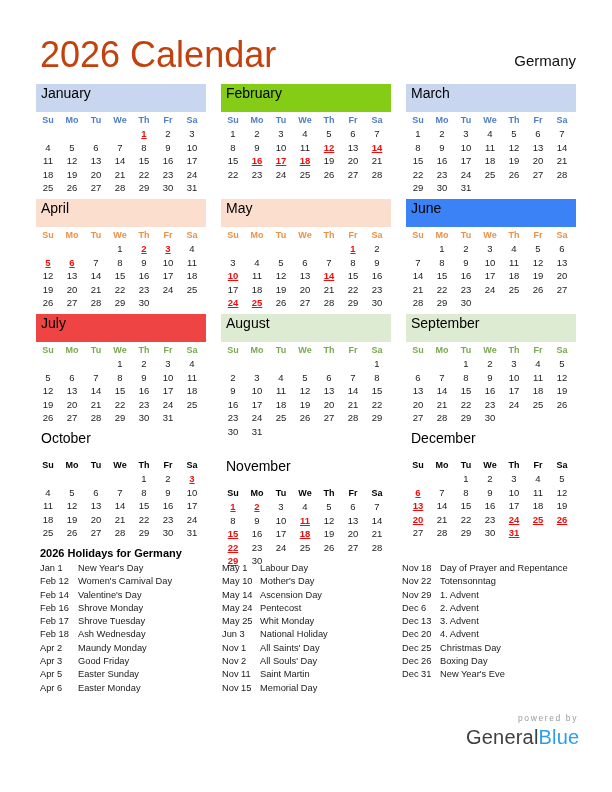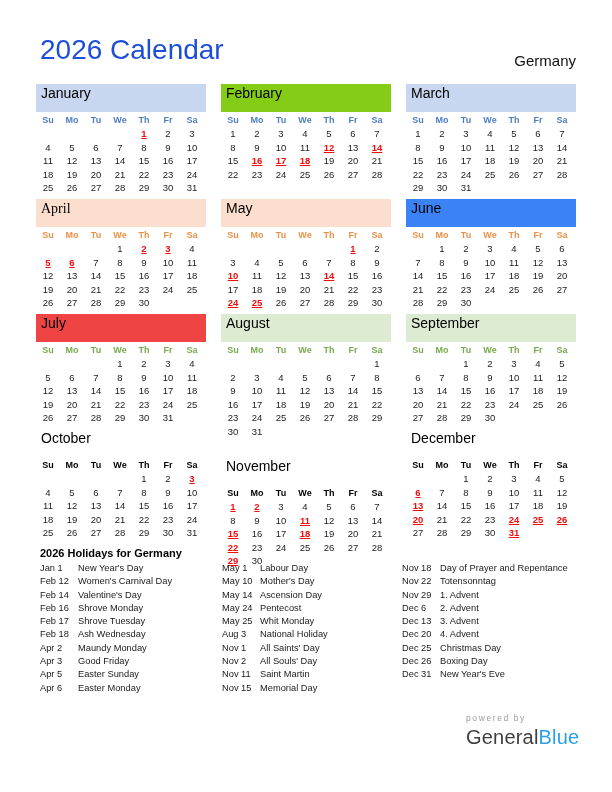--- a/index.html
+++ b/index.html
@@ -1,20 +1,20 @@
 <!DOCTYPE html>
 <html><head>
 <meta charset="utf-8">
 <style>
   * { margin:0; padding:0; box-sizing:border-box; }
   html,body { background:#ffffff; }
   body { font-family:"Liberation Sans", sans-serif; }
   .page { position:relative; width:612px; height:792px; background:#ffffff; overflow:hidden; }
 
-  .title { position:absolute; left:40px; top:34px; font-size:28px; color:#1d4ed8; }
+  .title { position:absolute; left:40px; top:34px; font-size:36px; color:#c2410c; }
   .region { position:absolute; right:36px; top:52px; font-size:15px; color:#111; }
 
   .cal-grid {
     position:absolute; left:36px; top:84px;
     display:grid; grid-template-columns:repeat(3,170px);
     column-gap:15px; grid-auto-rows:115px;
   }
   .month { width:170px; }
   .month-header {
     height:28px; line-height:19px; padding-left:5px;
@@ -29,21 +29,21 @@
   .dow-cell { font-size:9px; font-weight:700; }
   .week-row { height:13.5px; line-height:13.5px; }
   .day-cell { font-size:9.5px; color:#222; }
   .day-cell.hol { font-weight:700; text-decoration:underline; }
 
   .holi-heading { position:absolute; left:40px; top:547px; font-size:11px; font-weight:700; color:#000; }
   .holi-col { position:absolute; top:562px; }
   .holi-row { display:flex; height:13.3px; line-height:13.3px; font-size:9.3px; color:#1a1a1a; white-space:nowrap; }
   .holi-date { width:38px; flex:0 0 38px; }
 
-  .footer { position:absolute; top:713px; right:34px; width:112px; text-align:left; }
+  .footer { position:absolute; top:713px; right:34px; width:112px; text-align:right; }
   .powered { font-size:8.5px; color:#9b9b9b; letter-spacing:1.6px; }
   .brand { margin-top:3px; font-size:20px; letter-spacing:0.2px; }
 </style>
 </head>
 <body>
 
 <div class="page">
   <div class="title">2026 Calendar</div>
   <div class="region">Germany</div>
 
@@ -204,21 +204,21 @@
           <span class="day-cell">29</span>
           <span class="day-cell">30</span>
           <span class="day-cell">31</span>
           <span class="day-cell"></span>
           <span class="day-cell"></span>
           <span class="day-cell"></span>
           <span class="day-cell"></span>
         </div>
       </div>
       <div class="month">
-        <div class="month-header" style="background: rgb(251, 222, 205); font-family: Liberation Serif, serif;">April</div>
+        <div class="month-header" style="background: rgb(251, 222, 205);">April</div>
         <div class="dow-row">
           <span class="dow-cell" style="color: rgb(236, 145, 70);">Su</span>
           <span class="dow-cell" style="color: rgb(236, 145, 70);">Mo</span>
           <span class="dow-cell" style="color: rgb(236, 145, 70);">Tu</span>
           <span class="dow-cell" style="color: rgb(236, 145, 70);">We</span>
           <span class="dow-cell" style="color: rgb(236, 145, 70);">Th</span>
           <span class="dow-cell" style="color: rgb(236, 145, 70);">Fr</span>
           <span class="dow-cell" style="color: rgb(236, 145, 70);">Sa</span>
         </div>
         <div class="week-row">
@@ -801,21 +801,21 @@
       </div>
       <div class="holi-row">
         <span class="holi-date">May 24</span>
         <span class="holi-name">Pentecost</span>
       </div>
       <div class="holi-row">
         <span class="holi-date">May 25</span>
         <span class="holi-name">Whit Monday</span>
       </div>
       <div class="holi-row">
-        <span class="holi-date">Aug 3</span>
+        <span class="holi-date">Jun 3</span>
         <span class="holi-name">National Holiday</span>
       </div>
       <div class="holi-row">
         <span class="holi-date">Nov 1</span>
         <span class="holi-name">All Saints' Day</span>
       </div>
       <div class="holi-row">
         <span class="holi-date">Nov 2</span>
         <span class="holi-name">All Souls' Day</span>
       </div>

